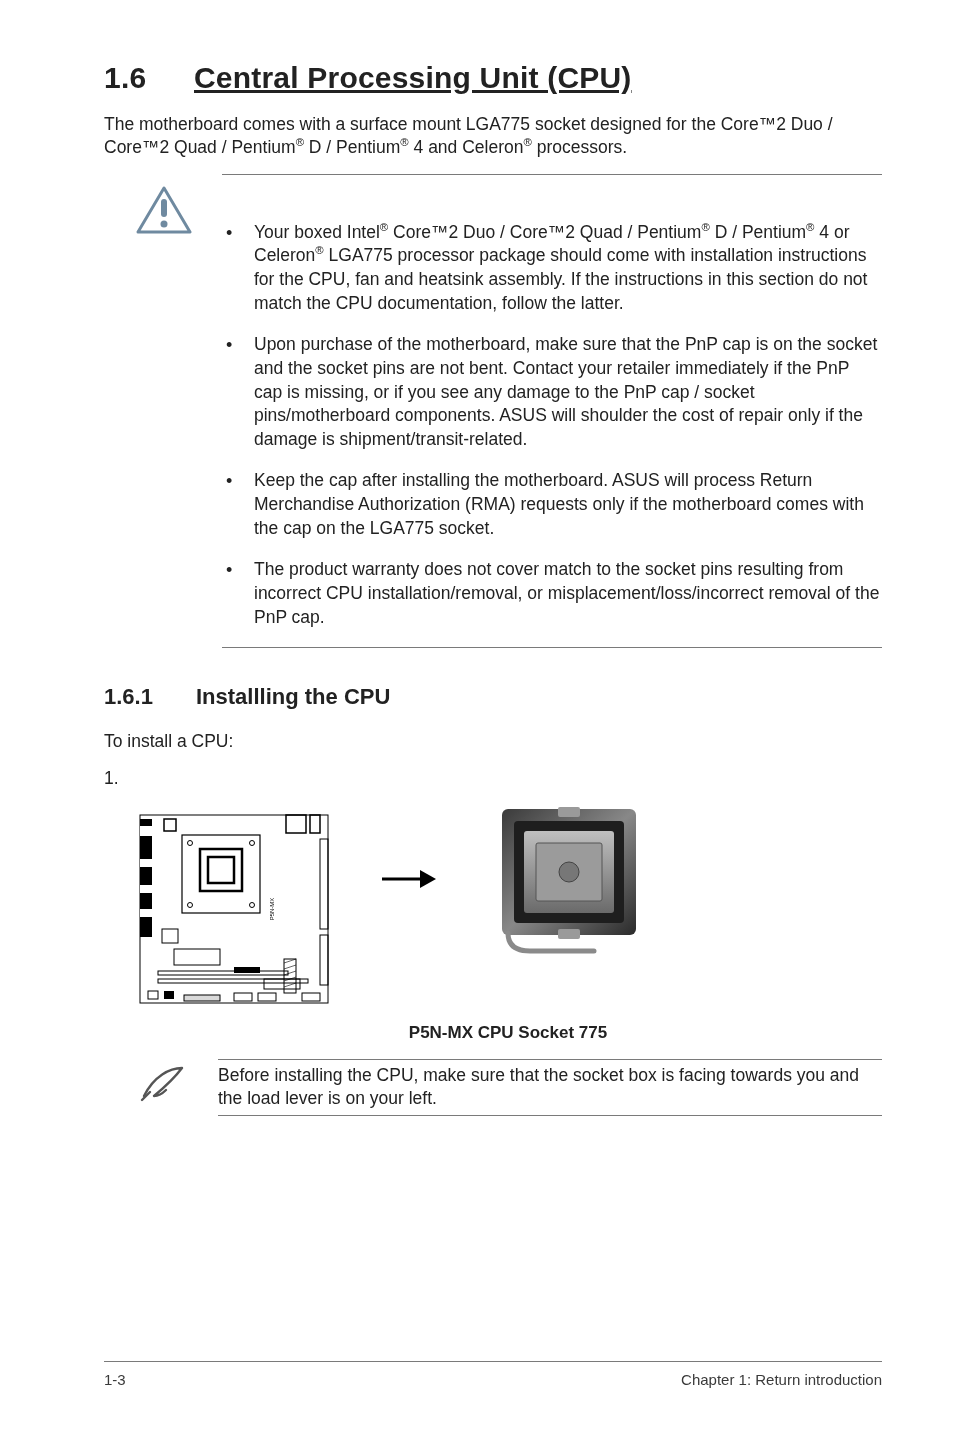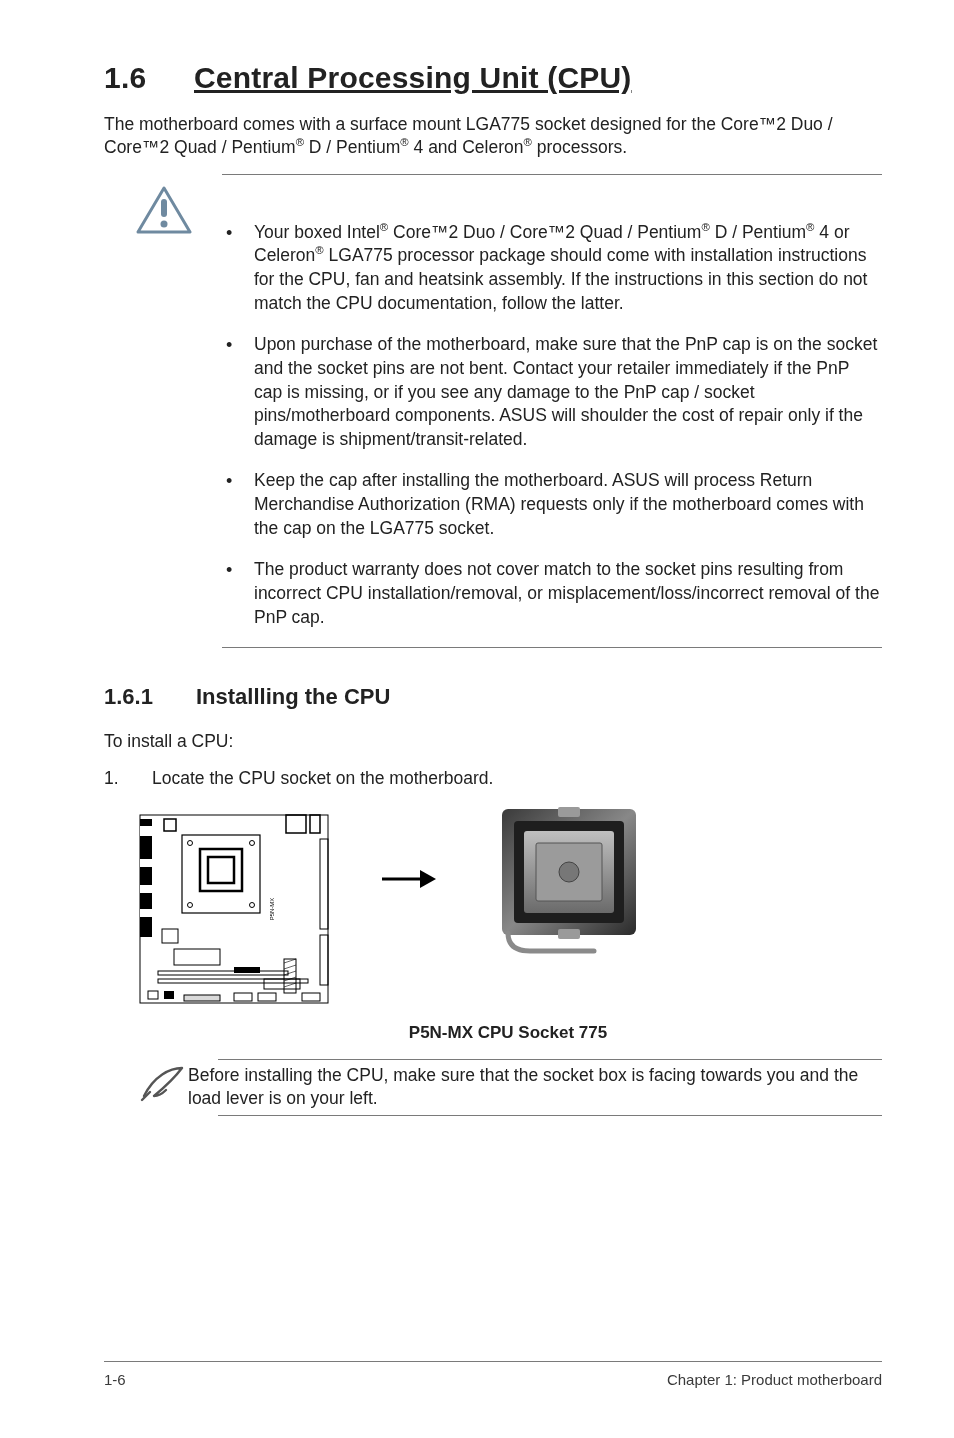--- a/index.html
+++ b/index.html
@@ -49,21 +49,21 @@
   .mobo-box { width:200px; }
   .caption { font-weight:bold; font-size:17px; margin-left:30px; margin-top:6px;text-align:center;}
   .footer {
     position:absolute;
     bottom:48px; left:104px; right:72px;
     display:flex; justify-content:space-between;
     font-size:15px; color:#3a3a3a;
   }
   .ft-rule { position:absolute; bottom:76px; left:104px; right:72px; border-top:1px solid #7a7a7a;}
   .note-block { margin-left:32px; margin-top:14px; }
-  .note-inner { display:flex; align-items:flex-start;}
+  .note-inner { display:flex; gap:30px; align-items:flex-start;}
   .note-inner .icon { width:52px; padding-top:2px;}
   .note-inner .txt { flex:1; padding-top:4px; padding-bottom:4px;}
   .note-block hr.rule { margin-left:82px;}
 </style>
 </head>
 <body>
 
 <div class="h1">
   <span class="num">1.6</span><span>Central Processing Unit (CPU)</span>
 </div>
@@ -97,21 +97,20 @@
 </div>
 
 <div class="section-head">
   <span class="num">1.6.1</span><span>Installling the CPU</span>
 </div>
 
 <p class="para">To install a CPU:</p>
 
 <div class="step">
   <div class="sn">1.</div>
-  <div>Locate the CPU socket on the motherboard.</div>
 </div>
 
 <div class="diagram-row">
   <div class="mobo-box">
     <svg viewBox="0 0 200 200" width="200" height="200">
       <rect x="6" y="6" width="188" height="188" fill="none" stroke="#000" stroke-width="1"></rect>
 
       <rect x="6" y="10" width="12" height="118" fill="#000"></rect>
       <rect x="6" y="17" width="12" height="10" fill="#fff"></rect>
       <rect x="6" y="50" width="12" height="8" fill="#fff"></rect>
@@ -207,15 +206,15 @@
         <path d="M6 38 L14 30" stroke="#555" stroke-width="2.4" stroke-linecap="round"></path>
       </svg>
     </div>
     <div class="txt">Before installing the CPU, make sure that the socket box is facing towards you and the load lever is on your left.</div>
   </div>
   <hr class="rule">
 </div>
 
 <div class="ft-rule"></div>
 <div class="footer">
-  <span>1-6</span>
-  <span>Chapter 1: Product motherboard</span>
+  <span>1-3</span>
+  <span>Chapter 1: Return introduction</span>
 </div>
 
 </body></html>

